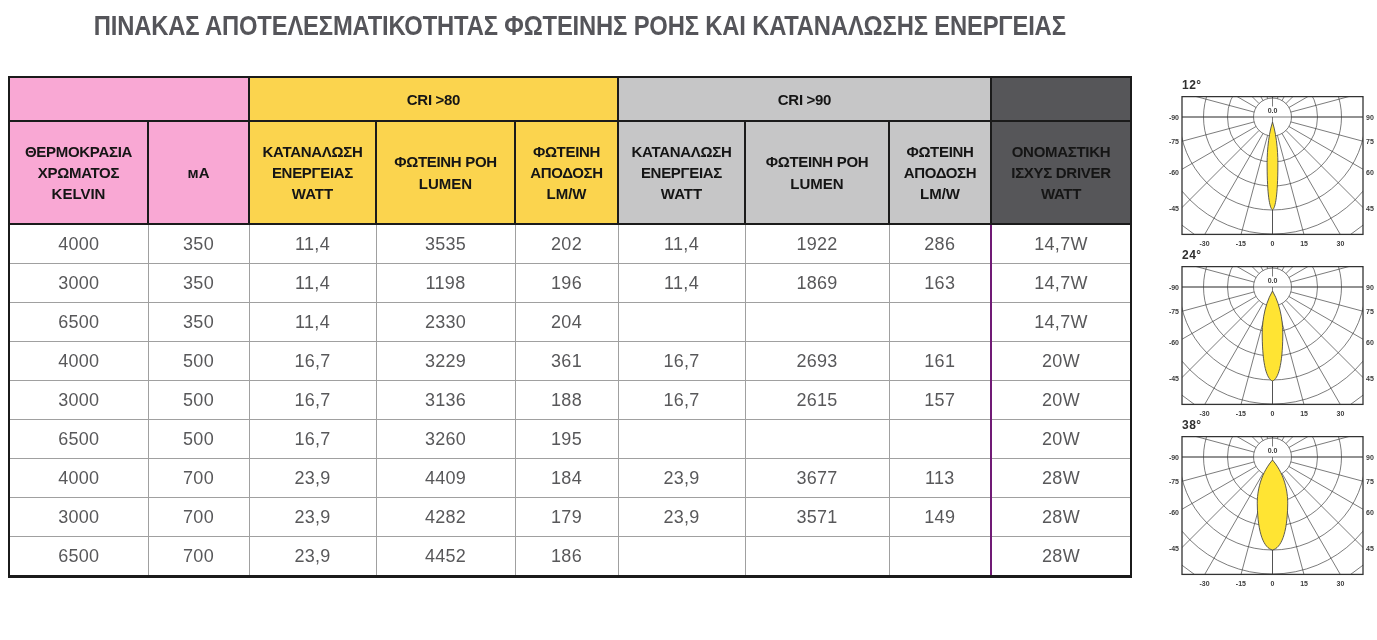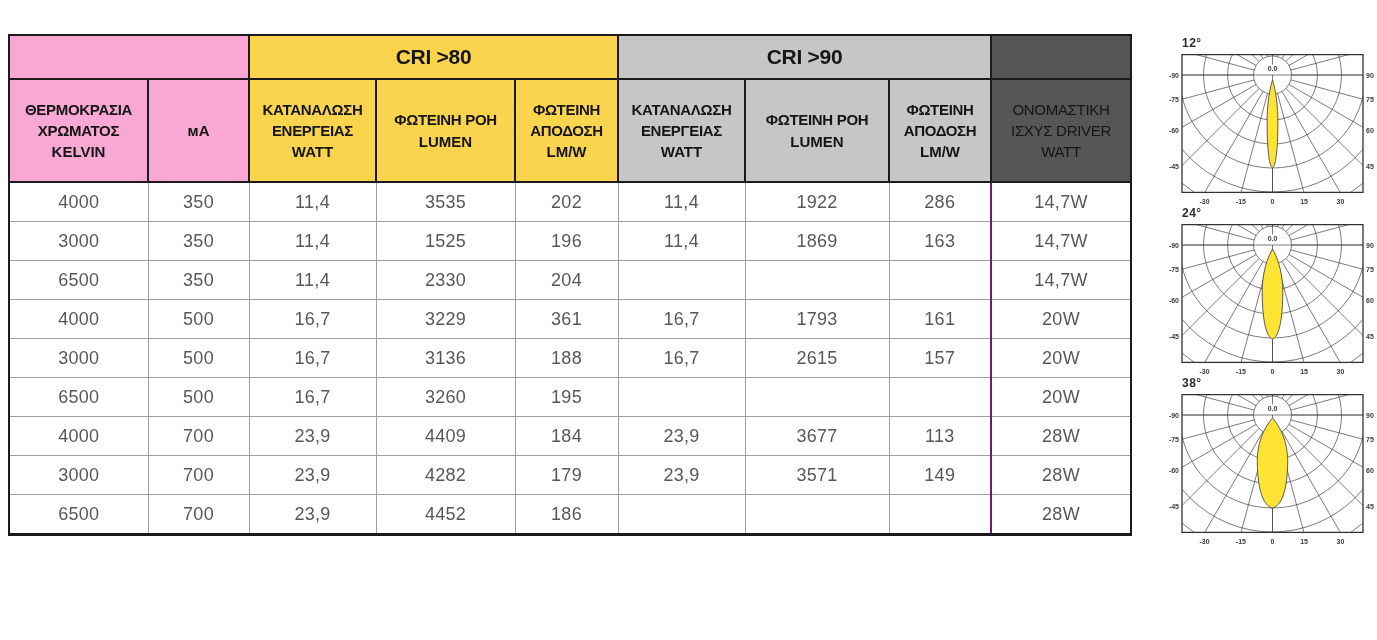--- a/index.html
+++ b/index.html
@@ -20,53 +20,56 @@
 
   .main { display:flex; align-items:flex-start; margin-top:34px; padding-left:8px; }
 
   table.eff {
     border-collapse:collapse; table-layout:fixed; width:1122px;
     border:2px solid #1B1B1B; border-bottom:3px solid #1B1B1B;
   }
   table.eff th, table.eff td { text-align:center; vertical-align:middle; padding:0; overflow:hidden; }
   tr.gh th {
     height:42px; border:2px solid #1B1B1B;
-    font-size:21px; font-weight:800; letter-spacing:-0.3px; color:#151515;
+    font-size:15px; font-weight:800; letter-spacing:-0.3px; color:#151515;
   }
   tr.ch th {
     height:101px; border:2px solid #1B1B1B;
     font-size:15px; color:#151515;
   }
   .hl { line-height:1.42; font-weight:600; letter-spacing:-0.3px; }
   .hl.bold { font-weight:800; letter-spacing:0; }
   .bg-white  { background:#f9a8d4; }
   .bg-yellow { background:var(--cri80-yellow); }
   .bg-gray   { background:var(--cri90-gray); }
   .bg-dark   { background:var(--driver-dark); color:#ffffff; }
-  tr.ch th.bg-dark .hl { font-weight:400; }
+  tr.ch th.bg-dark .hl { font-weight:700; }
 
   table.eff tbody td {
     height:38px; border:1px solid #A0A0A0;
     font-size:18px; color:var(--data-text); letter-spacing:0.3px;
   }
   table.eff tbody td:nth-child(9) { border-left:2px solid #701a75; }
   table.eff tbody tr:first-child td { border-top:2px solid #1B1B1B; }
 
   .diagrams { margin-left:30px; padding-top:2px; width:225px; }
   .diagram { margin-bottom:0; }
   .diagram-label {
     height:18px; margin-left:20px; font-size:12px; font-weight:700; color:#2F2F2F;
     letter-spacing:0.5px;
   }
   .diagram svg { display:block; }
 </style>
 </head>
 <body style="--cri80-yellow: #FBD44E; --cri90-gray: #C6C6C7; --driver-dark: #565659; --beam-yellow: #FFE433; --title-text: #55555A; --data-text: #58585A;">
 <div class="page">
 
+  <div class="title-wrap">
+    <div class="title">ΠΙΝΑΚΑΣ ΑΠΟΤΕΛΕΣΜΑΤΙΚΟΤΗΤΑΣ ΦΩΤΕΙΝΗΣ ΡΟΗΣ ΚΑΙ ΚΑΤΑΝΑΛΩΣΗΣ ΕΝΕΡΓΕΙΑΣ</div>
+  </div>
 
   <div class="main">
     <table class="eff">
         <colgroup>
           <col style="width: 139px;">
           <col style="width: 101px;">
           <col style="width: 127px;">
           <col style="width: 139px;">
           <col style="width: 103px;">
           <col style="width: 127px;">
@@ -134,21 +137,21 @@
             <td>202</td>
             <td>11,4</td>
             <td>1922</td>
             <td>286</td>
             <td>14,7W</td>
           </tr>
           <tr>
             <td>3000</td>
             <td>350</td>
             <td>11,4</td>
-            <td>1525</td>
+            <td>1198</td>
             <td>196</td>
             <td>11,4</td>
             <td>1869</td>
             <td>163</td>
             <td>14,7W</td>
           </tr>
           <tr>
             <td>6500</td>
             <td>350</td>
             <td>11,4</td>
@@ -159,21 +162,21 @@
             <td></td>
             <td>14,7W</td>
           </tr>
           <tr>
             <td>4000</td>
             <td>500</td>
             <td>16,7</td>
             <td>3229</td>
             <td>361</td>
             <td>16,7</td>
-            <td>1793</td>
+            <td>2693</td>
             <td>161</td>
             <td>20W</td>
           </tr>
           <tr>
             <td>3000</td>
             <td>500</td>
             <td>16,7</td>
             <td>3136</td>
             <td>188</td>
             <td>16,7</td>

